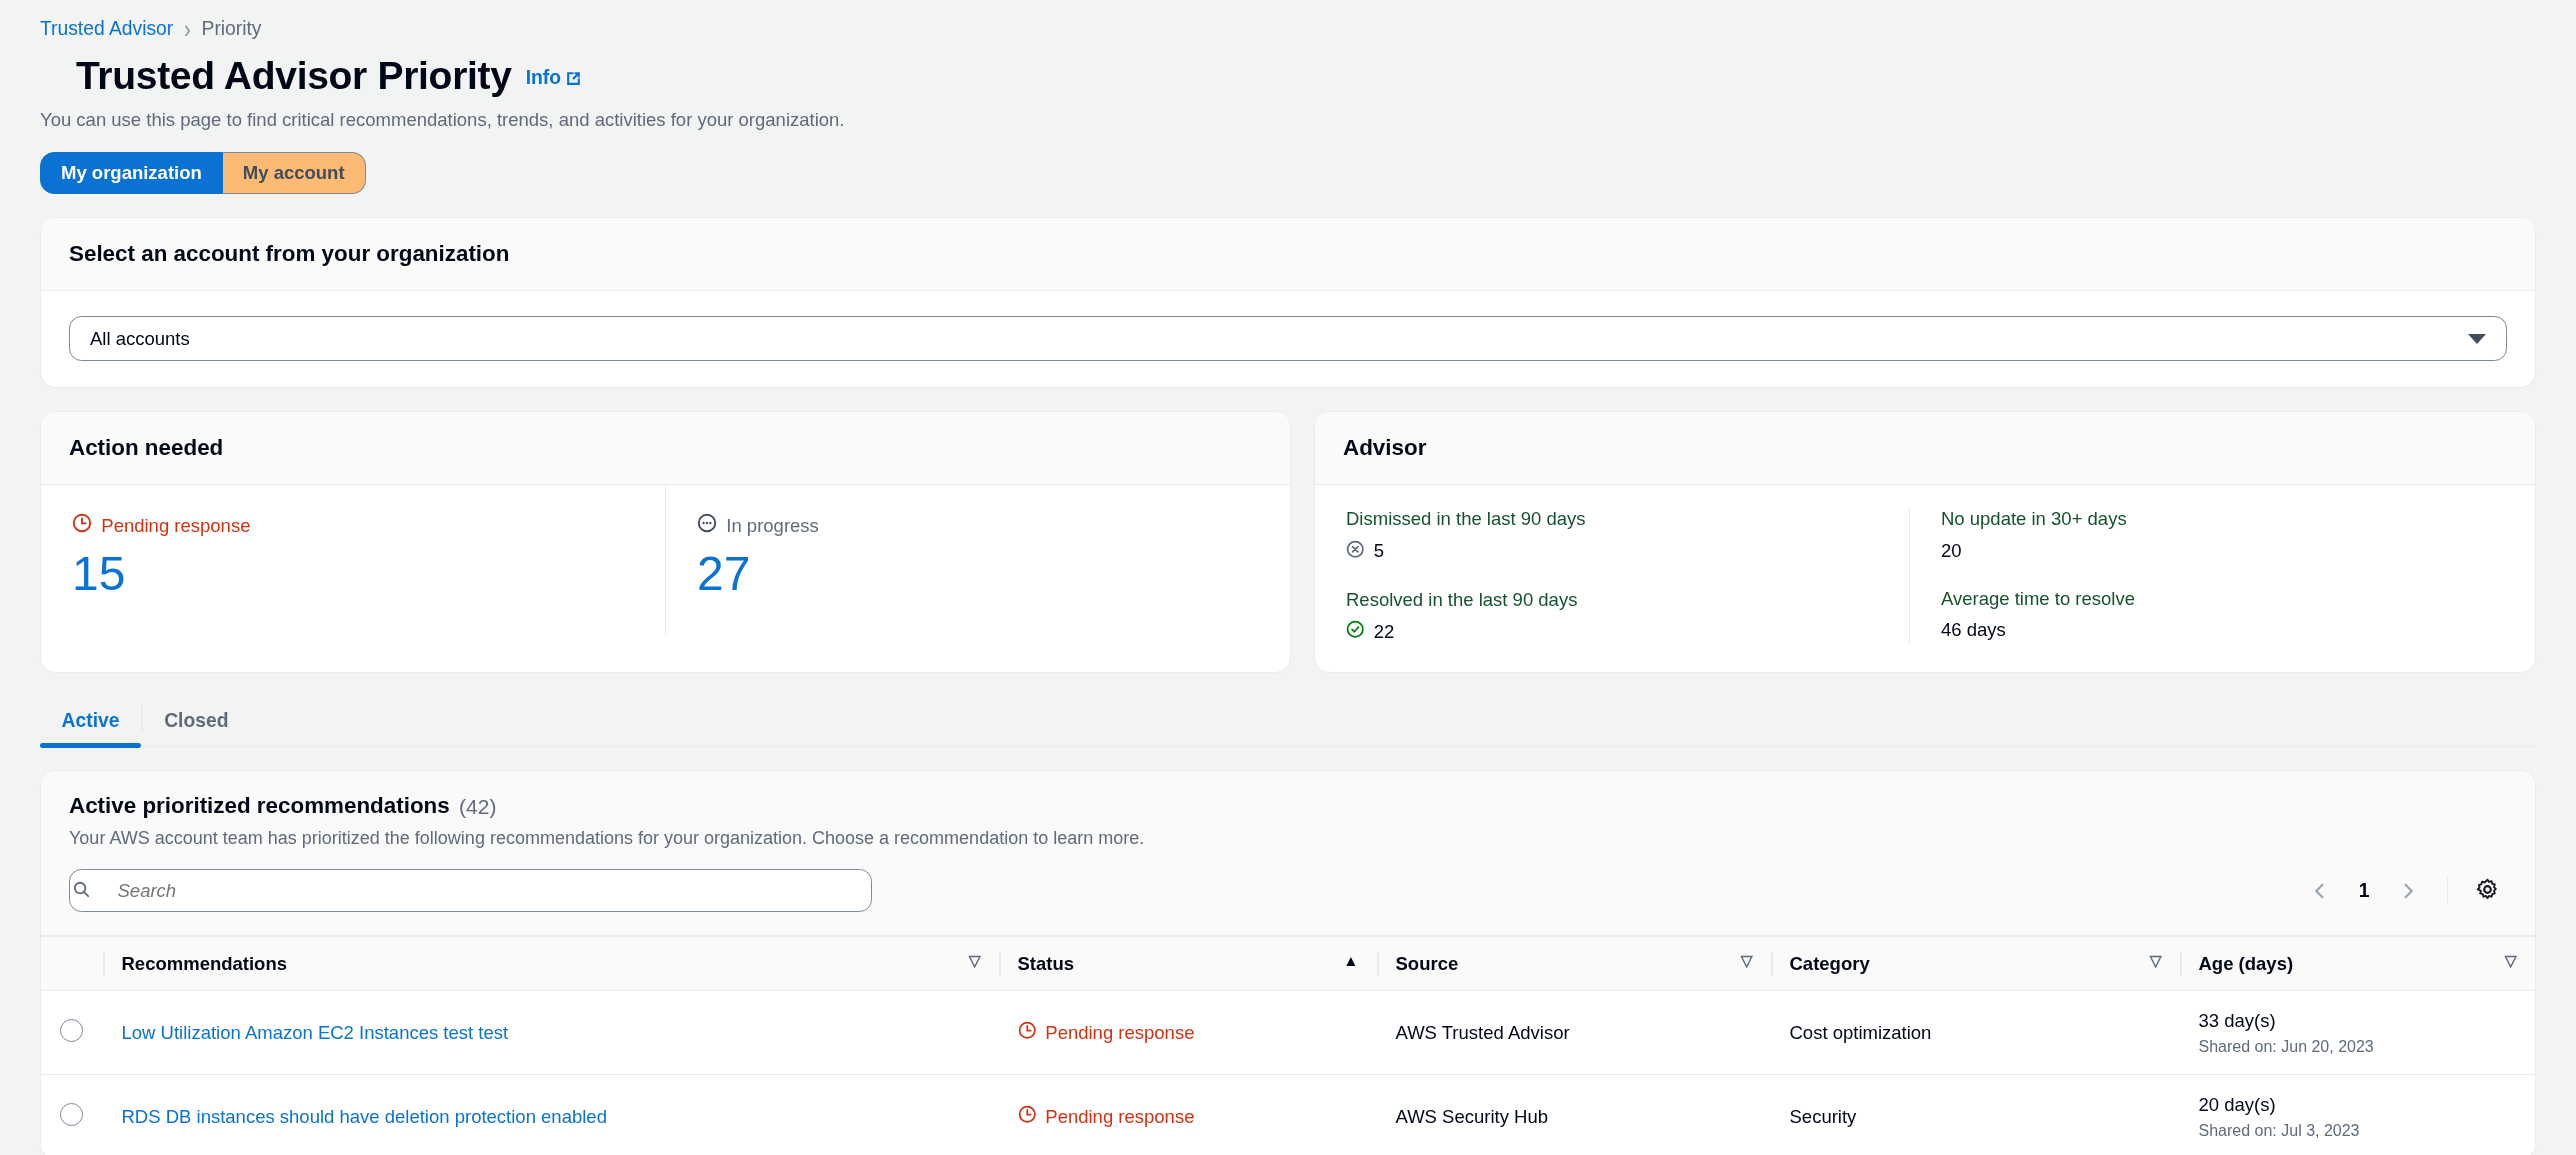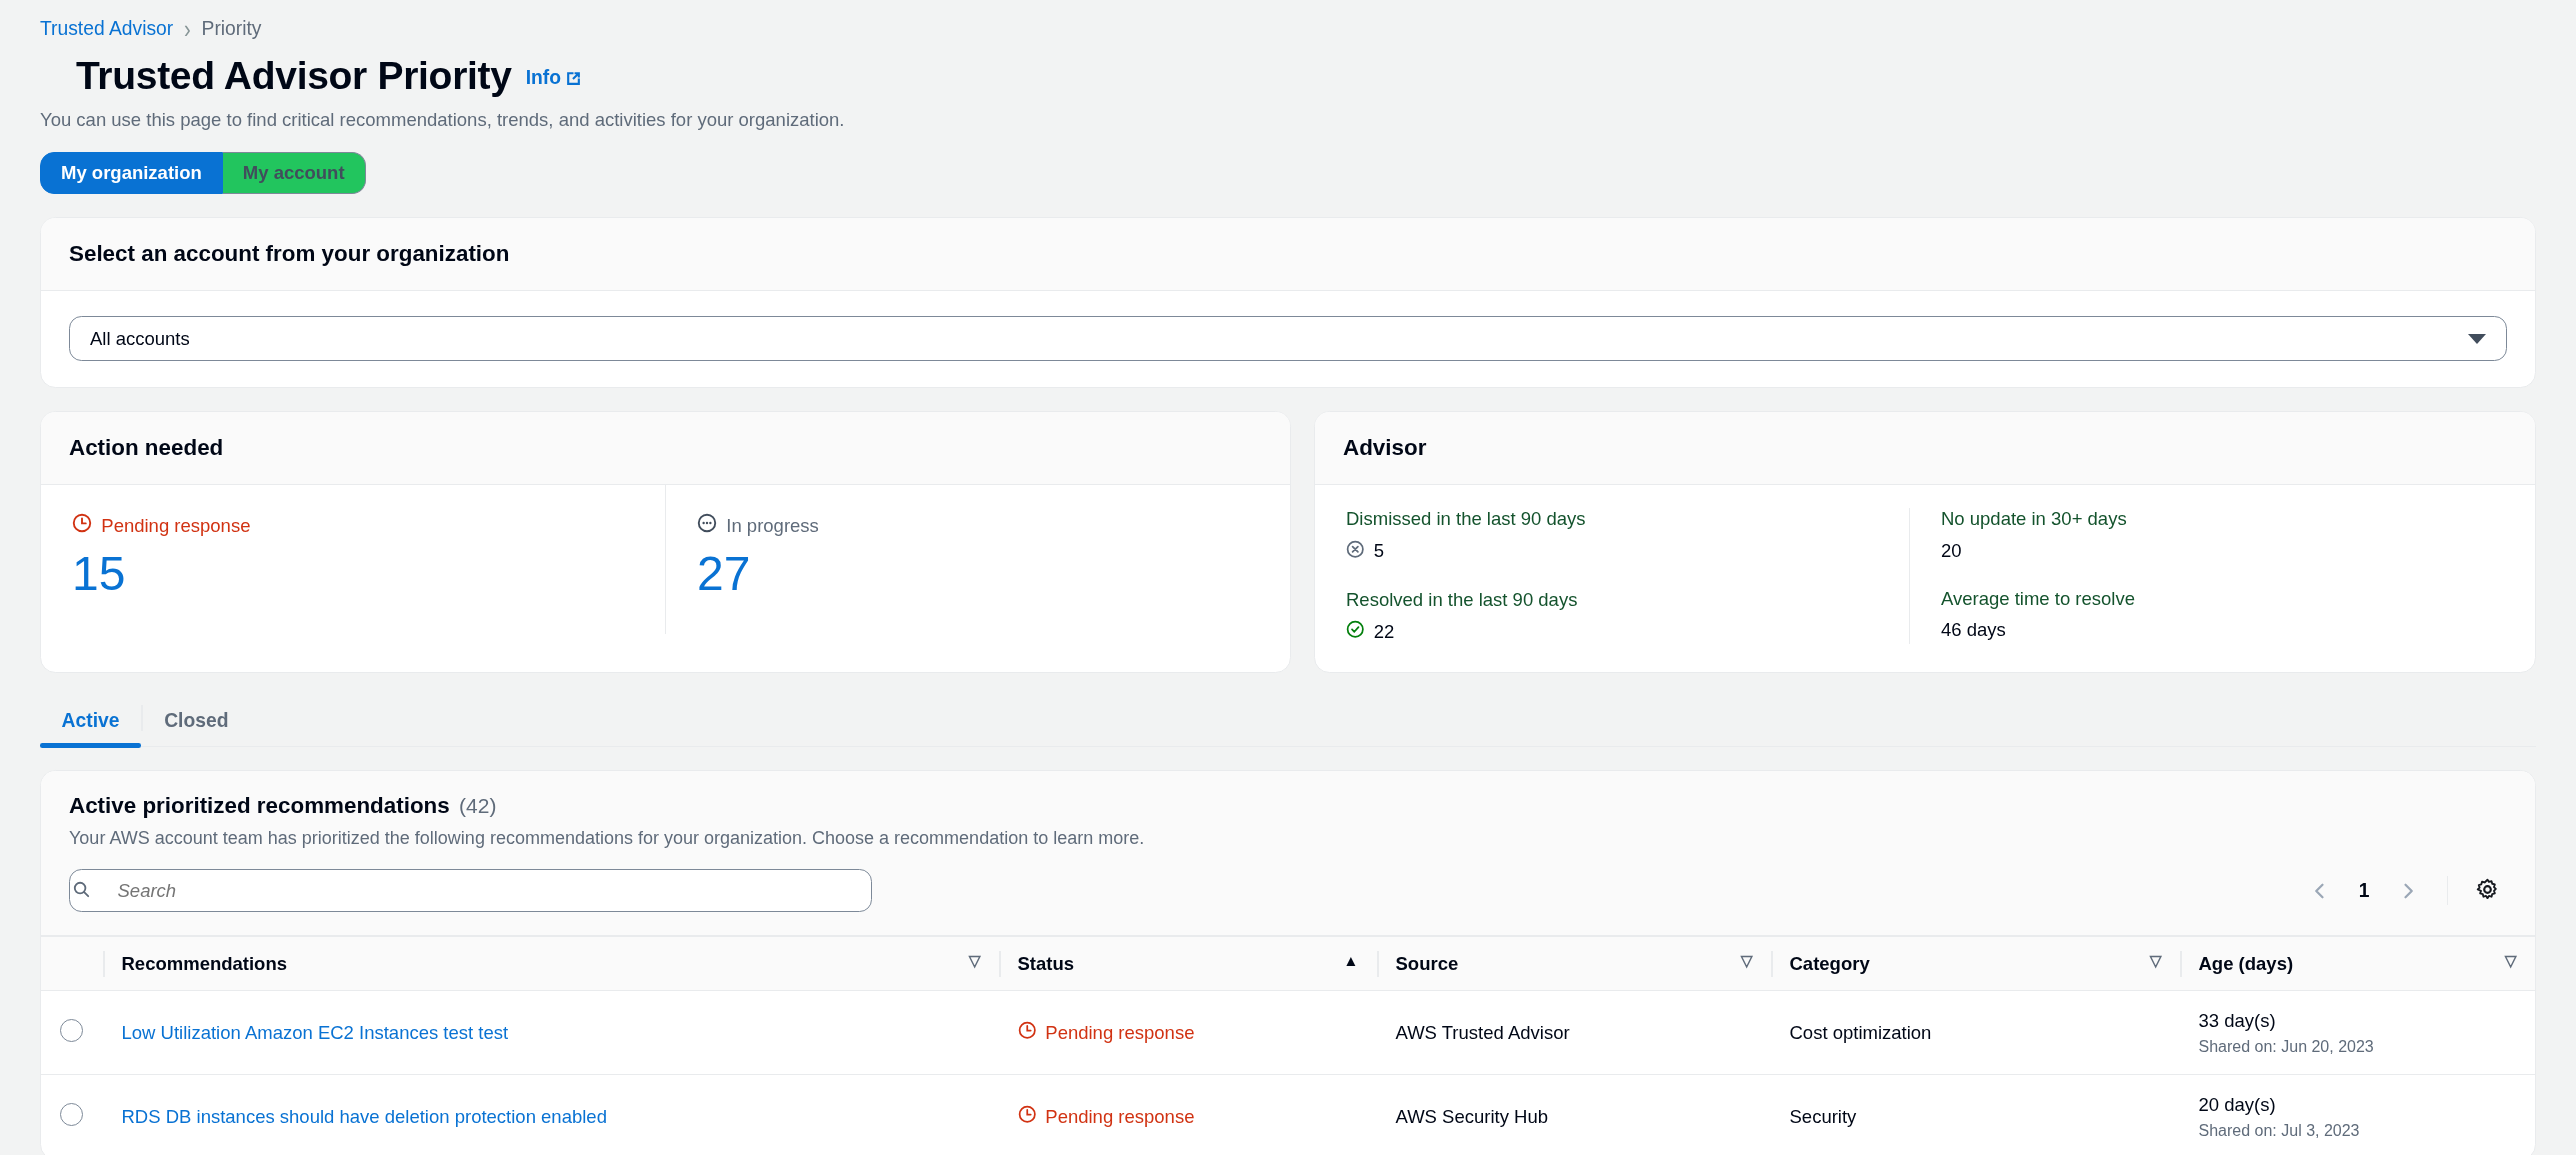--- a/index.html
+++ b/index.html
@@ -23,21 +23,21 @@
   .page-header { margin-top: 20px; display: flex; align-items: baseline; gap: 14px; margin-left: 36px; }
   .page-title { font-size: 39px; font-weight: 700; letter-spacing: -0.3px; color: #000716; }
   .info-link { display: inline-flex; align-items: center; gap: 3.9px; color: #0972d3; font-size: 19.3px; font-weight: 700; text-decoration: none; position: relative; top: -4.6px; }
   .ext-icon { display: inline-block; width: 17px; height: 17px; }
   .page-desc { margin-top: 10.8px; font-size: 18.5px; color: #5f6b7a; }
 
   
   .segmented { margin-top: 21.6px; display: inline-flex; }
   .seg-btn {
     height: 42px; padding: 0 20px; display: inline-flex; align-items: center; justify-content: center;
-    font-size: 18.5px; font-weight: 700; cursor: pointer; border: 1.5px solid #7d8998; background: #22c55e; color: #414d5c;
+    font-size: 18.5px; font-weight: 700; cursor: pointer; border: 1.5px solid #7d8998; background: #fdba74; color: #414d5c;
   }
   .seg-btn.first { border-radius: 14px 0 0 14px; }
   .seg-btn.last { border-radius: 0 14px 14px 0; border-left: none; }
   .seg-btn.active { background: #0972d3; border-color: #0972d3; color: #ffffff; }
 
   
   .container-card { background: #ffffff; border: 1.5px solid #e9ebed; border-radius: 15.4px; }
   .card-head { background: #fafafa; border-bottom: 1.5px solid #e9ebed; border-radius: 14px 14px 0 0; padding: 23px 28px; }
   .card-head-title { font-size: 22.4px; font-weight: 700; color: #000716; }
 
@@ -72,21 +72,21 @@
   
   .tabs { margin-top: 25px; display: flex; align-items: flex-end; border-bottom: 1.5px solid #e9ebed; }
   .tab { position: relative; padding: 12.4px 21.6px 14px; font-size: 19.3px; font-weight: 700; color: #5f6b7a; cursor: pointer; }
   .tab.active { color: #0972d3; }
   .tab.active::after { content: ""; position: absolute; left: 0; right: 0; bottom: -1.5px; height: 4.6px; background: #0972d3; border-radius: 2.3px; }
   .tab-divider { width: 1.5px; height: 26px; background: #e9ebed; margin-bottom: 15.4px; }
 
   
   .table-card { margin-top: 23px; background: #ffffff; border: 1.5px solid #e9ebed; border-radius: 15.4px; overflow: hidden; }
   .table-head { background: #fafafa; border-bottom: 1.5px solid #e9ebed; padding: 21.6px 28px 23px; }
-  .table-title-row { display: flex; align-items: center; gap: 9.3px; }
+  .table-title-row { display: flex; align-items: flex-end; gap: 9.3px; }
   .table-title { font-size: 22.4px; font-weight: 700; color: #000716; }
   .table-count { font-size: 21px; color: #5f6b7a; }
   .table-desc { margin-top: 9.3px; font-size: 18px; color: #5f6b7a; }
   .table-tools { margin-top: 20px; display: flex; align-items: center; justify-content: space-between; }
   .search-wrap {
     width: 803px; height: 43px; border: 1.5px solid #7d8998; border-radius: 12.4px; background: #fff;
     display: flex; align-items: center; gap: 27px; padding: 0 2px;
   }
   .search-input { border: none; outline: none; font-size: 18.5px; font-style: italic; color: #5f6b7a; background: transparent; width: 100%; font-family: "Liberation Sans", sans-serif; }
   .pager { display: flex; align-items: center; gap: 6.2px; }

